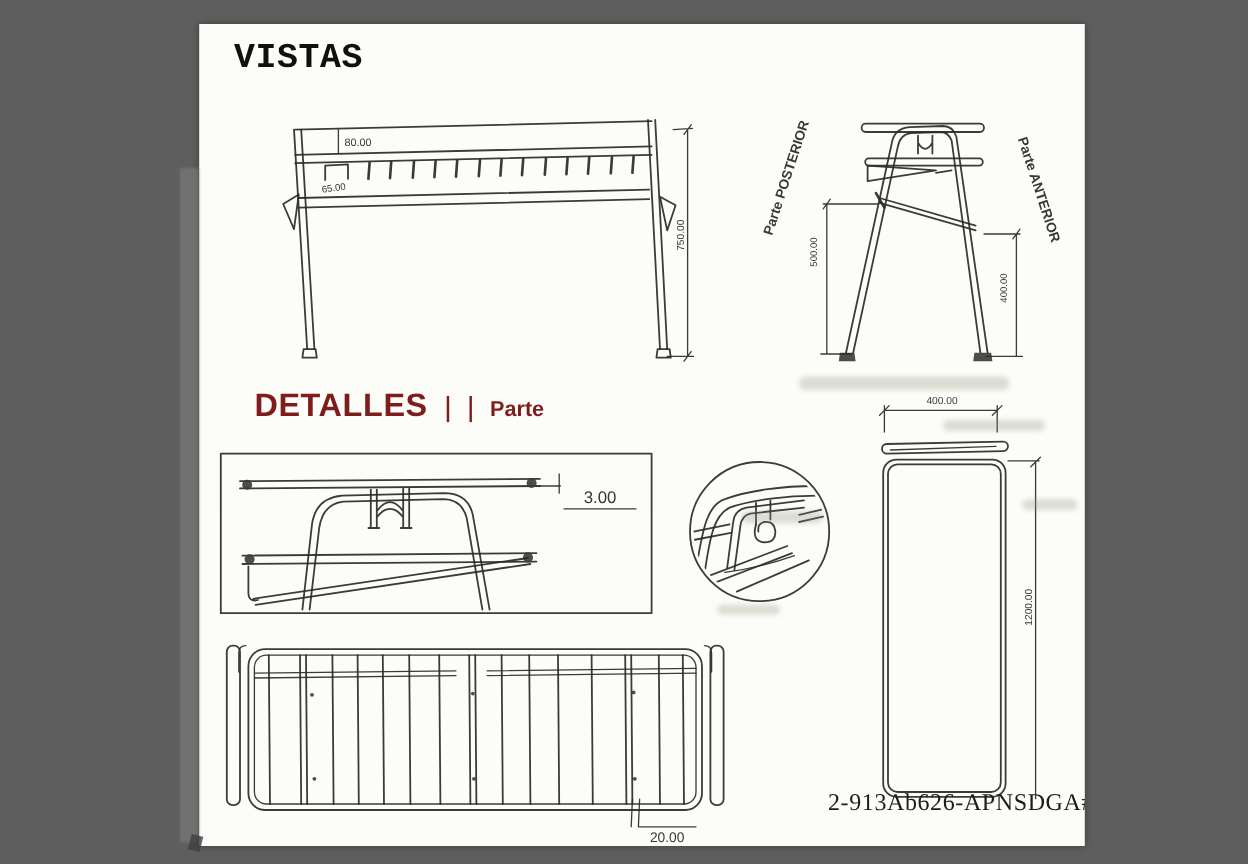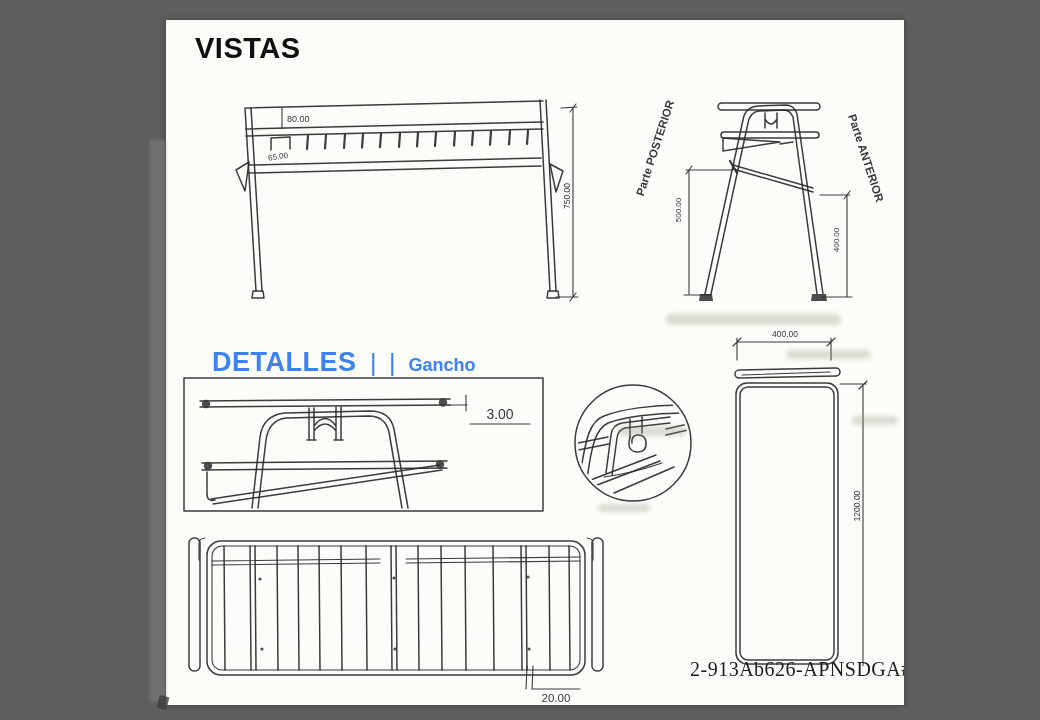--- a/index.html
+++ b/index.html
@@ -6,23 +6,23 @@
   body{width:1040px;height:720px;position:relative;overflow:hidden;
        background:#5e5e5e;font-family:"Liberation Sans",sans-serif;}
   .abs{position:absolute;}
   .page{left:166px;top:20px;width:738px;height:685px;background:#fcfcf9;
         overflow:hidden;box-shadow:0 0 6px rgba(0,0,0,.35);}
   .edge-strip{left:150px;top:140px;width:16px;height:562px;background:#8a8a8a;
         opacity:.45;filter:blur(1.5px);}
   .corner-mark{left:158px;top:696px;width:10px;height:13px;background:#3f3f3f;
         opacity:.8;transform:rotate(14deg);filter:blur(.5px);}
   .vistas-title{left:29px;top:12px;font-size:29px;font-weight:bold;color:#101010;
-        letter-spacing:.5px;}
+        letter-spacing:.5px;font-family:Liberation Mono, monospace;}
   .detalles-row{left:46px;top:303px;display:flex;align-items:baseline;gap:13px;
-        color:#3b82f6;white-space:nowrap;margin-top:24px;}
+        color:#7f1d1d;white-space:nowrap;}
   .detalles-title{font-size:27px;font-weight:bold;letter-spacing:.5px;}
   .detalles-sep{font-size:23px;font-weight:bold;transform:scaleX(.7);}
   .detalles-item{font-size:18px;font-weight:bold;}
   .id-text{left:524px;top:638px;font-family:"Liberation Serif",serif;font-size:20px;
         color:#1c1c1c;letter-spacing:.5px;white-space:nowrap;z-index:5;}
   svg{position:absolute;overflow:hidden;}
   svg *{vector-effect:non-scaling-stroke;}
   .ink{stroke:#2b2b2b;fill:none;stroke-width:1.5;stroke-linecap:round;
         stroke-linejoin:round;opacity:.92;}
   .thin{stroke-width:1.1;}
@@ -102,21 +102,21 @@
     <text x="206" y="163" font-size="8" text-anchor="middle" transform="rotate(-90 206 160)">400.00</text>
 
     <text x="25" y="72" font-size="11.5" font-weight="bold" text-anchor="middle" transform="rotate(-72 25 68)" fill="#181818">Parte POSTERIOR</text>
     <text x="236" y="82" font-size="11.5" font-weight="bold" text-anchor="middle" transform="rotate(72 236 78)" fill="#181818">Parte ANTERIOR</text>
   </svg>
 
   <div class="abs detalles-row">
     <span class="detalles-title">DETALLES</span>
     <span class="detalles-sep">|</span>
     <span class="detalles-sep">|</span>
-    <span class="detalles-item">Gancho</span>
+    <span class="detalles-item">Parte</span>
   </div>
 
   <svg class="abs" style="left:16px;top:354px" width="365" height="140" viewBox="0 0 365 140">
     <rect class="ink" x="2" y="4" width="359" height="133"></rect>
 
     <path class="ink" d="M18,27 L268,25 M18,33 L268,31"></path>
     <circle class="dark" cx="24" cy="30" r="4.2"></circle>
       <circle class="dark" cx="261" cy="28.5" r="4.2"></circle>
     <path class="ink thin" d="M268,31 L285,31"></path>
 

